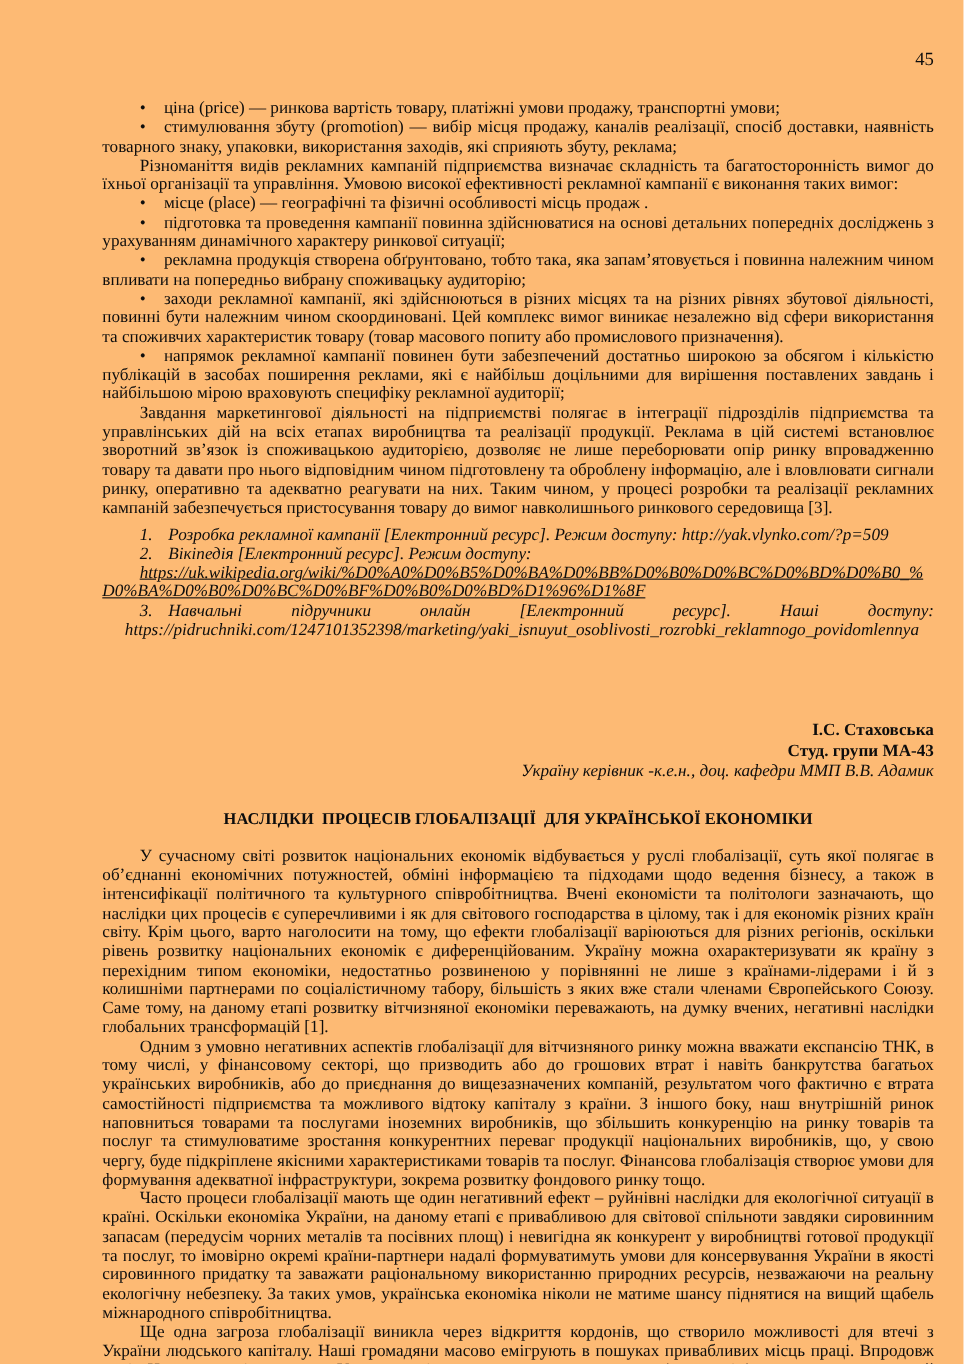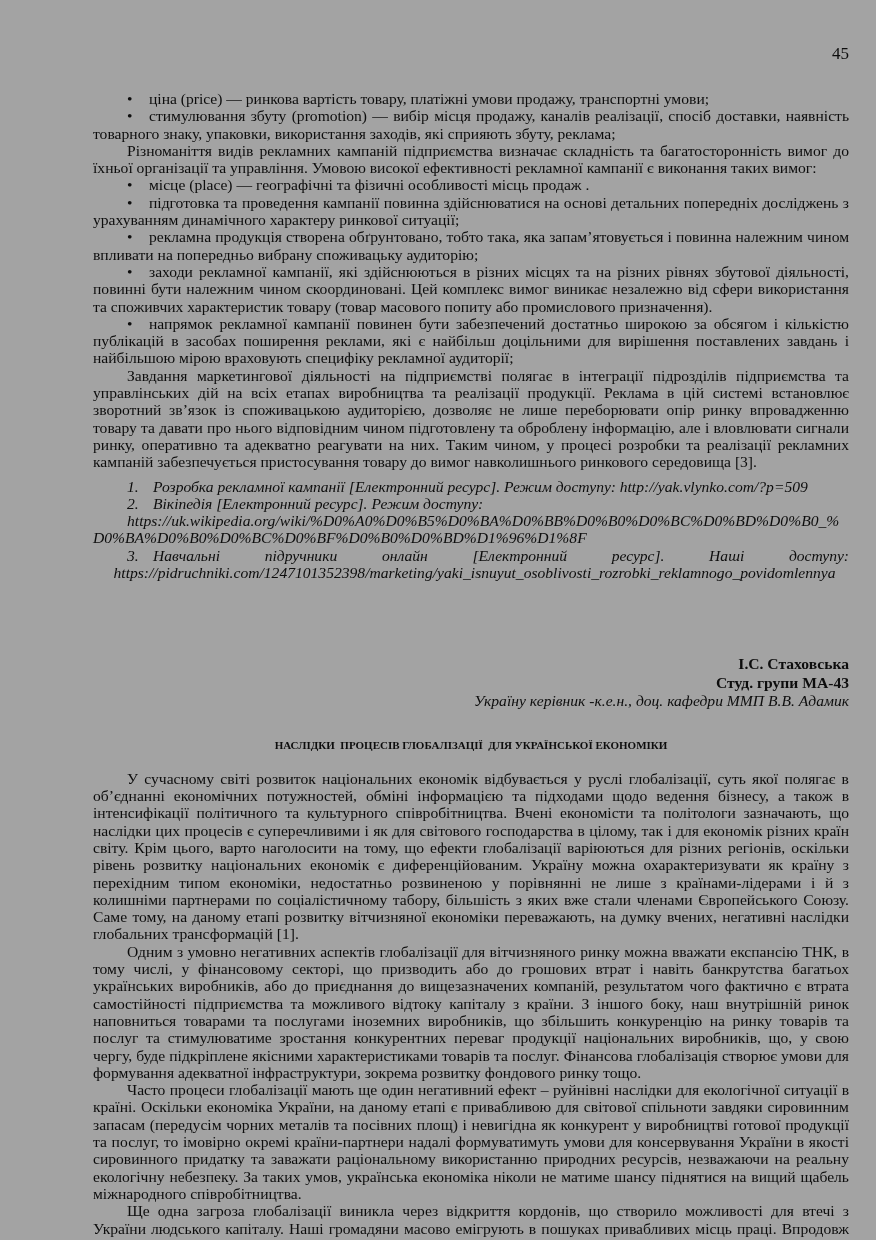--- a/index.html
+++ b/index.html
@@ -5,21 +5,21 @@
   html, body {
     margin: 0;
     padding: 0;
     background: #ffffff;
   }
   .page {
     position: relative;
     width: 876px;
     height: 1240px;
     margin: 0;
-    background: #a3a3a3;
+    background: #fdba74;
     box-sizing: border-box;
     padding: 44px 27px 0 93px;
     overflow: hidden;
     font-family: "Liberation Serif", "DejaVu Serif", serif;
     font-size: 15.6px;
     line-height: 17.3px;
     color: #0d0d0d;
   }
   .page-number {
     text-align: right;
@@ -53,20 +53,21 @@
   .ref-num {
     display: inline-block;
     min-width: 14px;
     margin-right: 12px;
     text-indent: 0;
   }
   .ref-url-indent {
     text-align: justify;
     text-indent: 34px;
     word-break: break-all;
+    text-decoration: underline;
   }
   .ref-url-flush {
     text-align: center;
     text-indent: 7px;
     word-break: break-all;
   }
   .author-block {
     margin-top: 74px;
     text-align: right;
     line-height: 18.5px;
@@ -74,21 +75,21 @@
   .author-name, .author-group {
     font-weight: bold;
   }
   .author-advisor {
     font-style: italic;
   }
   .article-title {
     margin: 24px 0 0 0;
     text-align: center;
     font-weight: bold;
-    font-size: 11px;
+    font-size: 15px;
     line-height: 20px;
     white-space: pre-wrap;
   }
   .intro-gap {
     margin-top: 15px;
   }
 </style>
 </head>
 <body>
 

